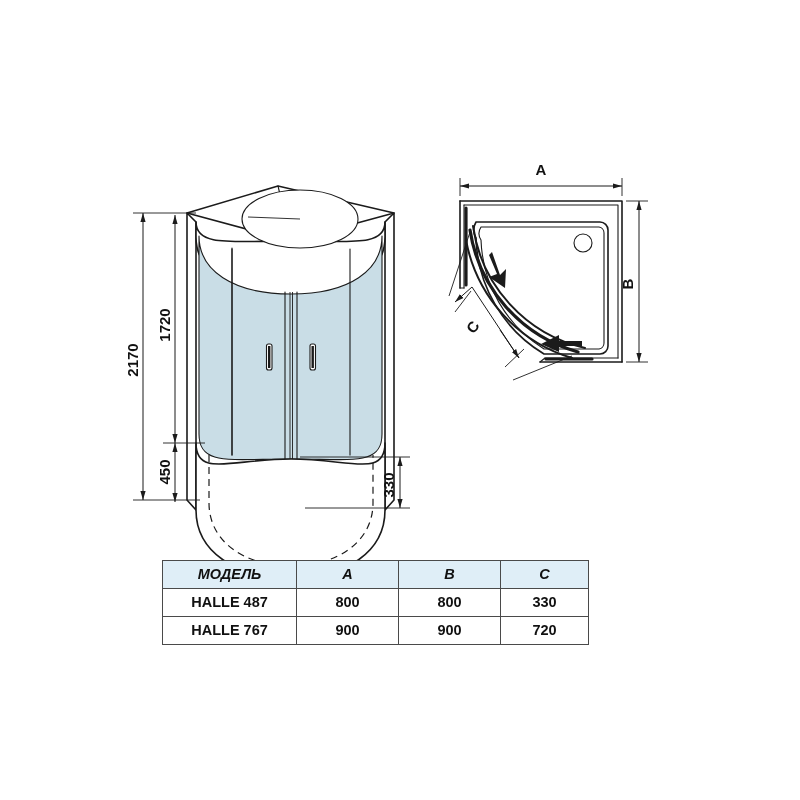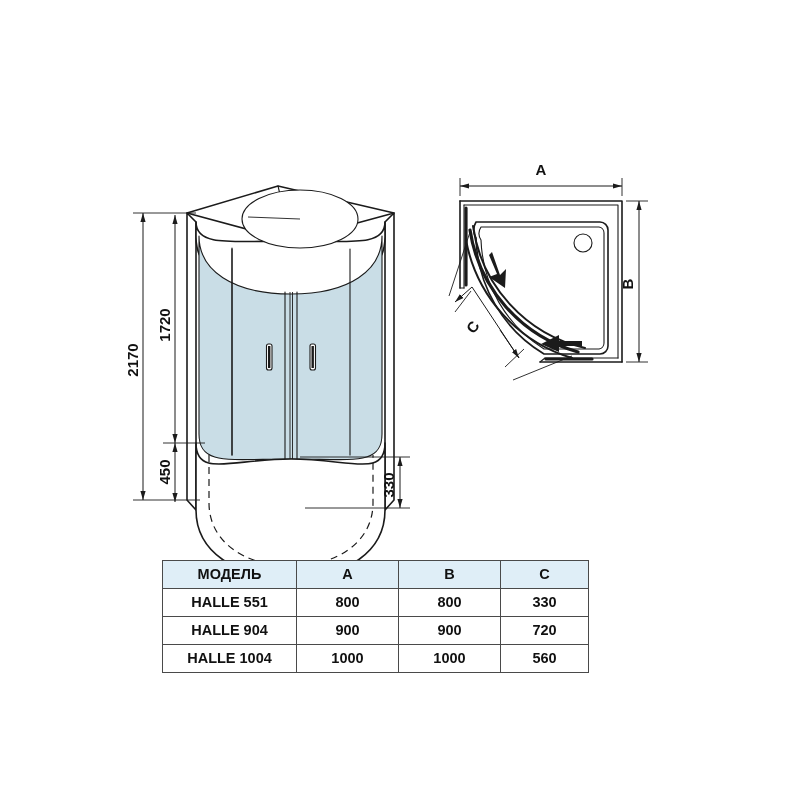--- a/index.html
+++ b/index.html
@@ -64,20 +64,21 @@
     font-size: 14.5px;
     color: #111111;
     height: 27px;
     padding: 0;
     line-height: 27px;
     white-space: nowrap;
   }
   table.spec thead th {
     background: #dfeef7;
     font-size: 14.5px;
+    font-style: italic;
   }
   table.spec col.c0 { width: 134px; }
   table.spec col.c1 { width: 102px; }
   table.spec col.c2 { width: 102px; }
   table.spec col.c3 { width: 88px; }
 </style>
 </head>
 <body>
 
 <div id="sheet">
@@ -273,34 +274,28 @@
       <thead>
         <tr>
           <th>МОДЕЛЬ</th>
           <th>A</th>
           <th>B</th>
           <th>C</th>
         </tr>
       </thead>
       <tbody>
         <tr>
-          <td>HALLE 551</td>
+          <td>HALLE 487</td>
           <td>800</td>
           <td>800</td>
           <td>330</td>
         </tr>
         <tr>
-          <td>HALLE 904</td>
+          <td>HALLE 767</td>
           <td>900</td>
           <td>900</td>
           <td>720</td>
         </tr>
-        <tr>
-          <td>HALLE 1004</td>
-          <td>1000</td>
-          <td>1000</td>
-          <td>560</td>
-        </tr>
       </tbody>
     </table>
   </div>
 
 </div>
 
 </body></html>

